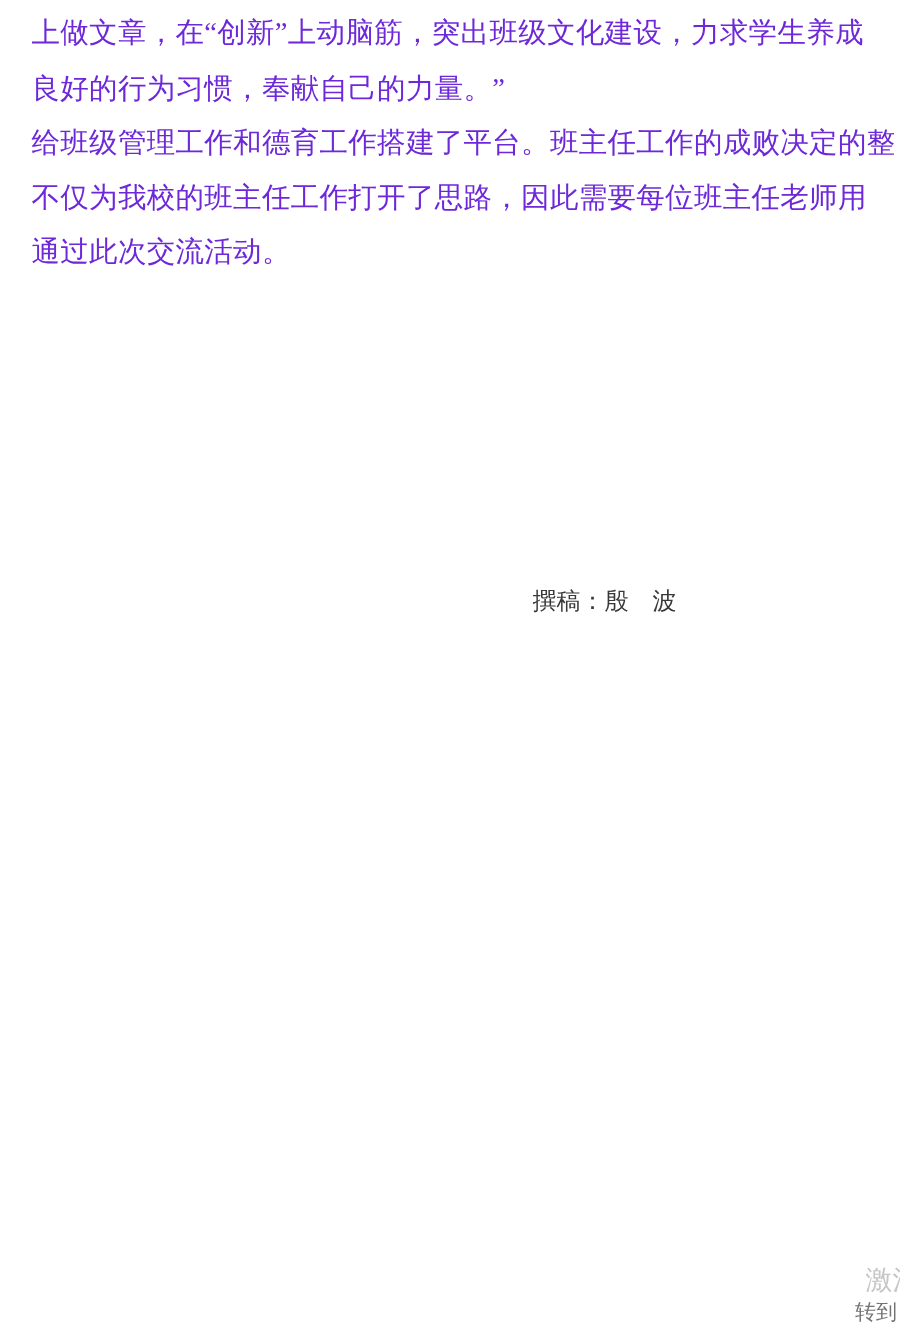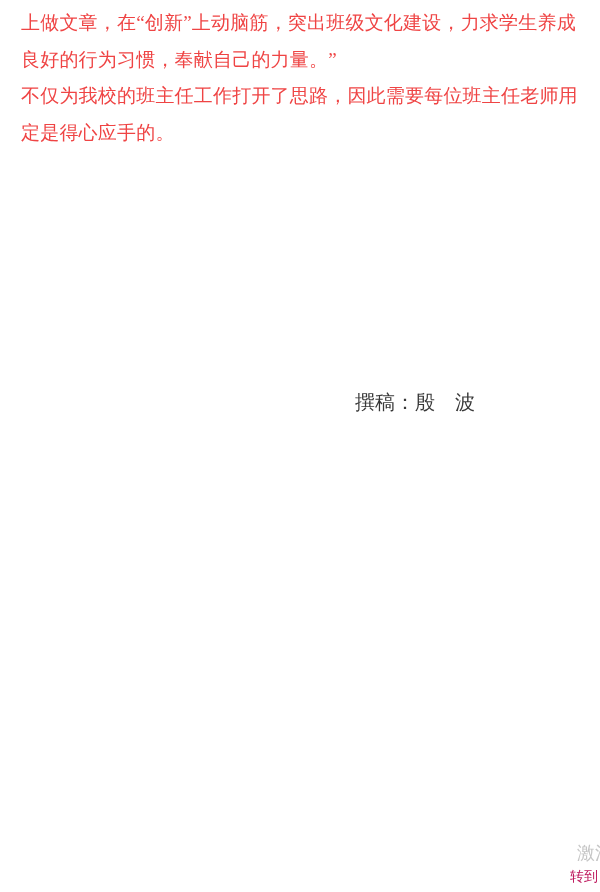--- a/index.html
+++ b/index.html
@@ -12,35 +12,35 @@
   .page {
     position: relative;
     width: 600px; height: 892px;
     background: #ffffff;
     overflow: hidden;
   }
   .content {
     position: absolute;
     left: 21px; top: 5px;
     width: 558px;
-    color: #ef4444;
+    color: #6d28d9;
     font-size: 19px;
     line-height: 36.5px;
     letter-spacing: 0.2px;
   }
   .pline {
     white-space: nowrap;
     text-align: left;
   }
   .pline.indent { text-indent: 2em; }
   .signatures {
     position: absolute;
     left: 355px; top: 381px;
     color: #383838;
-    font-size: 20px;
+    font-size: 16px;
     line-height: 42px;
   }
   .sig-row { white-space: nowrap; }
   .watermark {
     position: absolute;
     left: 570px; top: 842px;
     width: 30px;
     overflow: hidden;
     font-family: "Liberation Sans", "DejaVu Sans", sans-serif;
   }
@@ -58,26 +58,27 @@
   }
 </style>
 </head>
 <body>
 
 <div class="page" style="background: rgb(255, 255, 255);">
 
   <div class="content" id="paragraphs">
       <div class="pline">上做文章，在“创新”上动脑筋，突出班级文化建设，力求学生养成</div>
       <div class="pline">良好的行为习惯，奉献自己的力量。”</div>
+      <div class="pline">给班级管理工作和德育工作搭建了平台。班主任工作的成败决定的整</div>
       <div class="pline">不仅为我校的班主任工作打开了思路，因此需要每位班主任老师用</div>
-      <div class="pline">定是得心应手的。</div>
+      <div class="pline">通过此次交流活动。</div>
     </div>
 
   <div class="signatures" id="signatures">
       <div class="sig-row"><span>撰稿：</span><span>殷　波</span></div>
     </div>
 
   <div class="watermark">
     <div class="wm-line1" style="color: rgb(198, 198, 198);">激活</div>
-    <div class="wm-line2" style="color: #be185d;">转到</div>
+    <div class="wm-line2" style="color: #737373; font-family: Liberation Mono, monospace;">转到</div>
   </div>
 
 </div>
 
 </body></html>

